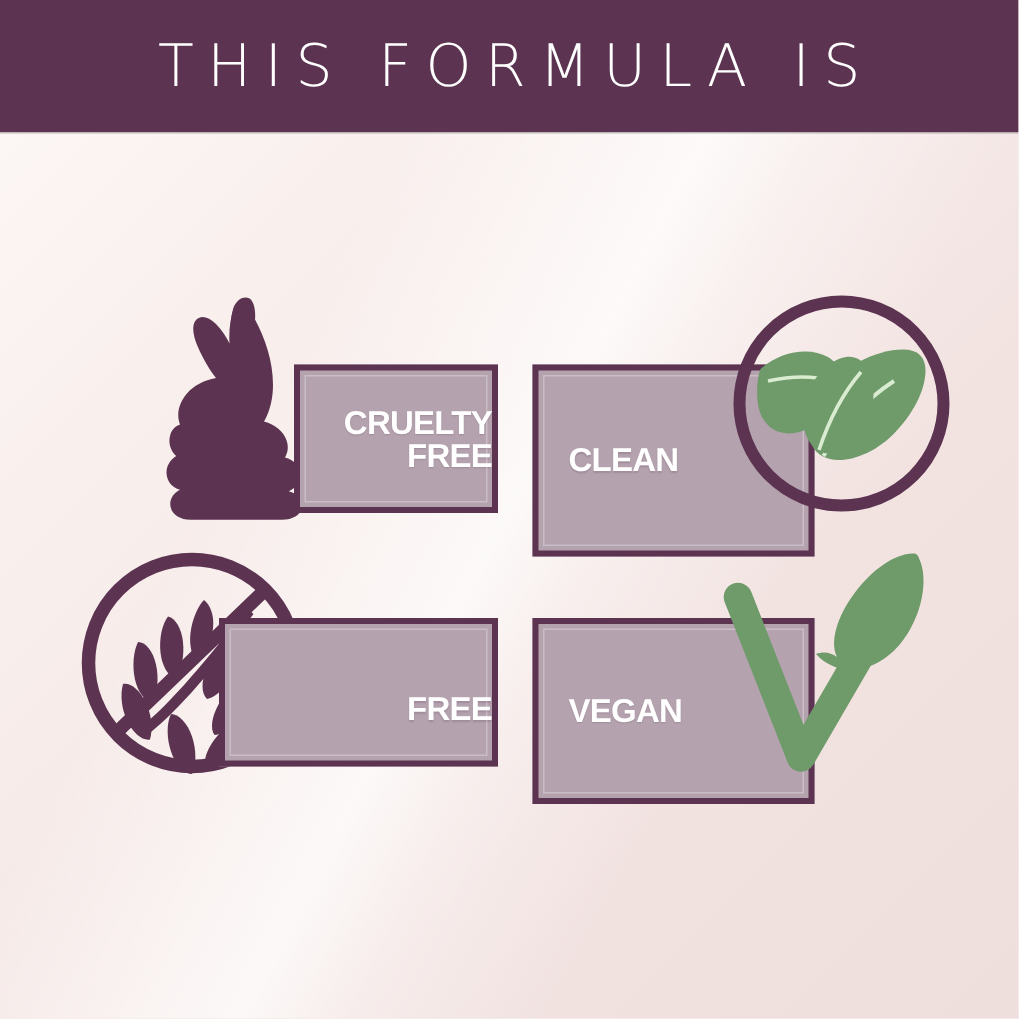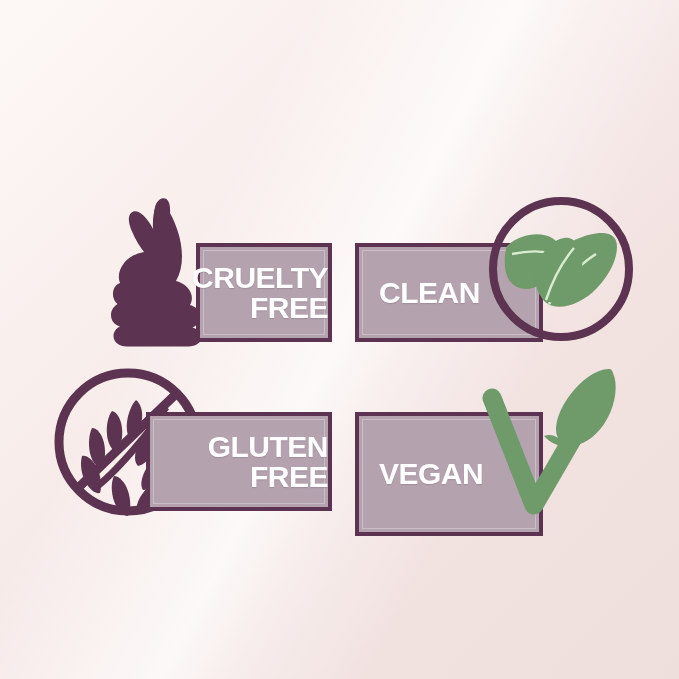--- a/index.html
+++ b/index.html
@@ -54,34 +54,34 @@
   }
   .badge-box::after {
     content:"";
     position:absolute; inset:3px;
     border:1px solid rgba(255,255,255,0.30);
     pointer-events:none;
   }
   .badge-label {
     color:#ffffff;
     font-weight:bold;
-    font-size:30px;
+    font-size:22px;
     line-height:0.98;
     letter-spacing:-0.5px;
     font-family:"Liberation Sans", sans-serif;
     position:relative; z-index:3;
     text-shadow:0 1px 1px rgba(80,45,70,0.18);
   }
 
   
   #box-cruelty { left:196px; top:243px; width:136px; height:99px; }
   #box-cruelty .badge-label { margin-left:-14px; width:160px; text-align:right; }
 
   
-  #box-clean { left:355px; top:243px; width:188px; height:99px;
+  #box-clean { left:355px; top:243px; width:188px; height:128px;
                background:#b4a2ae; }
   #box-clean .badge-label { margin-left:20px; }
 
   
   #box-gluten { left:146px; top:412px; width:186px; height:99px; }
   #box-gluten .badge-label { margin-left:48px; width:130px; text-align:right; }
 
   
   #box-vegan { left:355px; top:412px; width:188px; height:124px; }
   #box-vegan .badge-label { margin-left:20px; }
@@ -100,20 +100,23 @@
   .badge-box { z-index:2; }
   #icon-leaves, #icon-vegan-v { z-index:4; }
 </style>
 </head>
 <body>
 
 <div id="stage">
 
   <div class="bg"></div>
 
+  <div class="header">
+    <div class="header-title">THIS FORMULA IS</div>
+  </div>
 
   <div class="icon-layer">
 
     <svg class="icon" id="icon-bunny" viewBox="0 0 104 154">
       <path fill="#5c3350" d="
         M62.5,3.0
         C58.0,1.0 54.0,3.5 52.0,9.0
         C49.5,16.0 48.5,24.5 49.0,33.0
         C47.0,29.0 44.0,24.0 40.0,20.0
         C35.0,15.0 30.0,14.0 27.0,17.0
@@ -241,21 +244,21 @@
   </div>
 
   <div class="badge-box" id="box-clean">
     <div class="badge-label">
       <span>CLEAN</span>
     </div>
   </div>
 
   <div class="badge-box" id="box-gluten">
     <div class="badge-label">
-      <span>GLUTEN</span><br>
+      <br>
       <span>FREE</span>
     </div>
   </div>
 
   <div class="badge-box" id="box-vegan">
     <div class="badge-label">
       <span>VEGAN</span>
     </div>
   </div>
 

